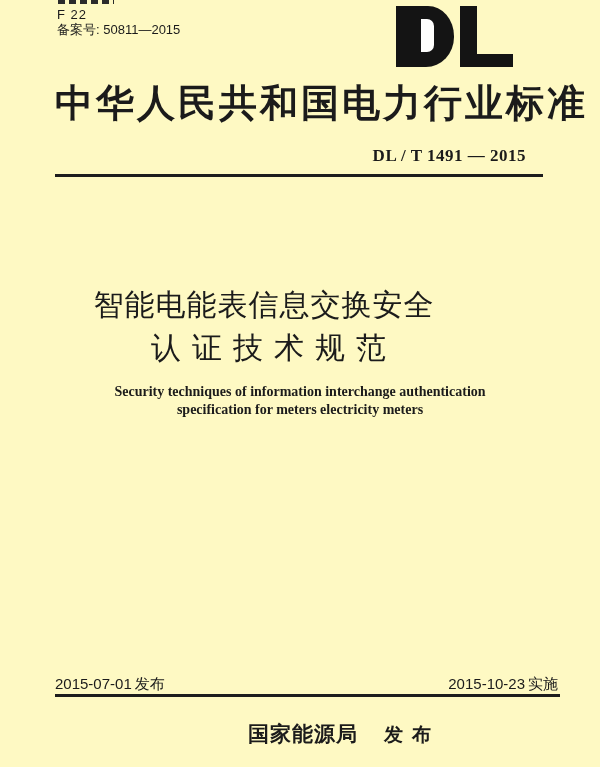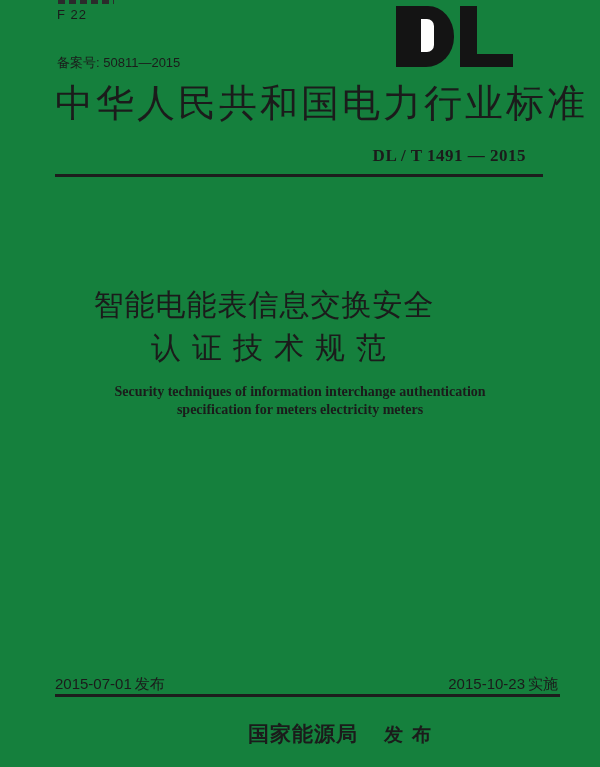--- a/index.html
+++ b/index.html
@@ -1,56 +1,55 @@
 <!DOCTYPE html>
 <html><head>
 <meta charset="utf-8">
 <style>
   html,body { margin:0; padding:0; background:#e8e8e8; }
   .page {
     position:relative;
     width:600px; height:767px;
     margin:0 auto;
-    background:#15803d;
+    background:#fef9c3;
     color:#1b1b1b;
     overflow:hidden;
     font-family:"Liberation Serif","DejaVu Serif",serif;
   }
 
   
   .top-remnant {
     position:absolute; left:58px; top:0; width:56px; height:4px;
     background:repeating-linear-gradient(90deg,#2b2b2b 0 7px, transparent 7px 11px);
   }
   .class-code {
     position:absolute; left:57px; top:7px;
     font-family:"Liberation Sans","DejaVu Sans",sans-serif;
     font-size:13px; letter-spacing:1px;
   }
   .record-no {
     position:absolute; left:57px; top:21px;
     font-family:"Liberation Sans","DejaVu Sans",sans-serif;
     font-size:13px;
-    margin-top:33px;
   }
 
   
   .dl-logo { position:absolute; left:396px; top:6px; width:122px; height:62px; display:flex; gap:6px; }
   .dl-d { position:relative; width:58px; height:61px; background:#141414; border-radius:0 26px 28px 0 / 0 30px 30px 0; }
   .dl-d::after {
     content:""; position:absolute; left:25px; top:13px; width:13px; height:33px;
     background:#fefefd; border-radius:0 7px 7px 0;
   }
   .dl-l { width:53px; height:61px; box-sizing:border-box;
     border-left:17px solid #141414; border-bottom:13px solid #141414; }
 
   
   .national-std {
     position:absolute; left:55px; top:78px;
-    font-weight:normal; font-size:38px; letter-spacing:3px; white-space:nowrap;
+    font-weight:bold; font-size:38px; letter-spacing:3px; white-space:nowrap;
   }
 
   .std-number {
     position:absolute; top:146px; right:74px;
     font-weight:bold; font-size:17px; letter-spacing:0.5px;
   }
 
   .rule-top { position:absolute; left:55px; top:174px; width:488px; height:3px; background:#1d1d1d; }
 
   

